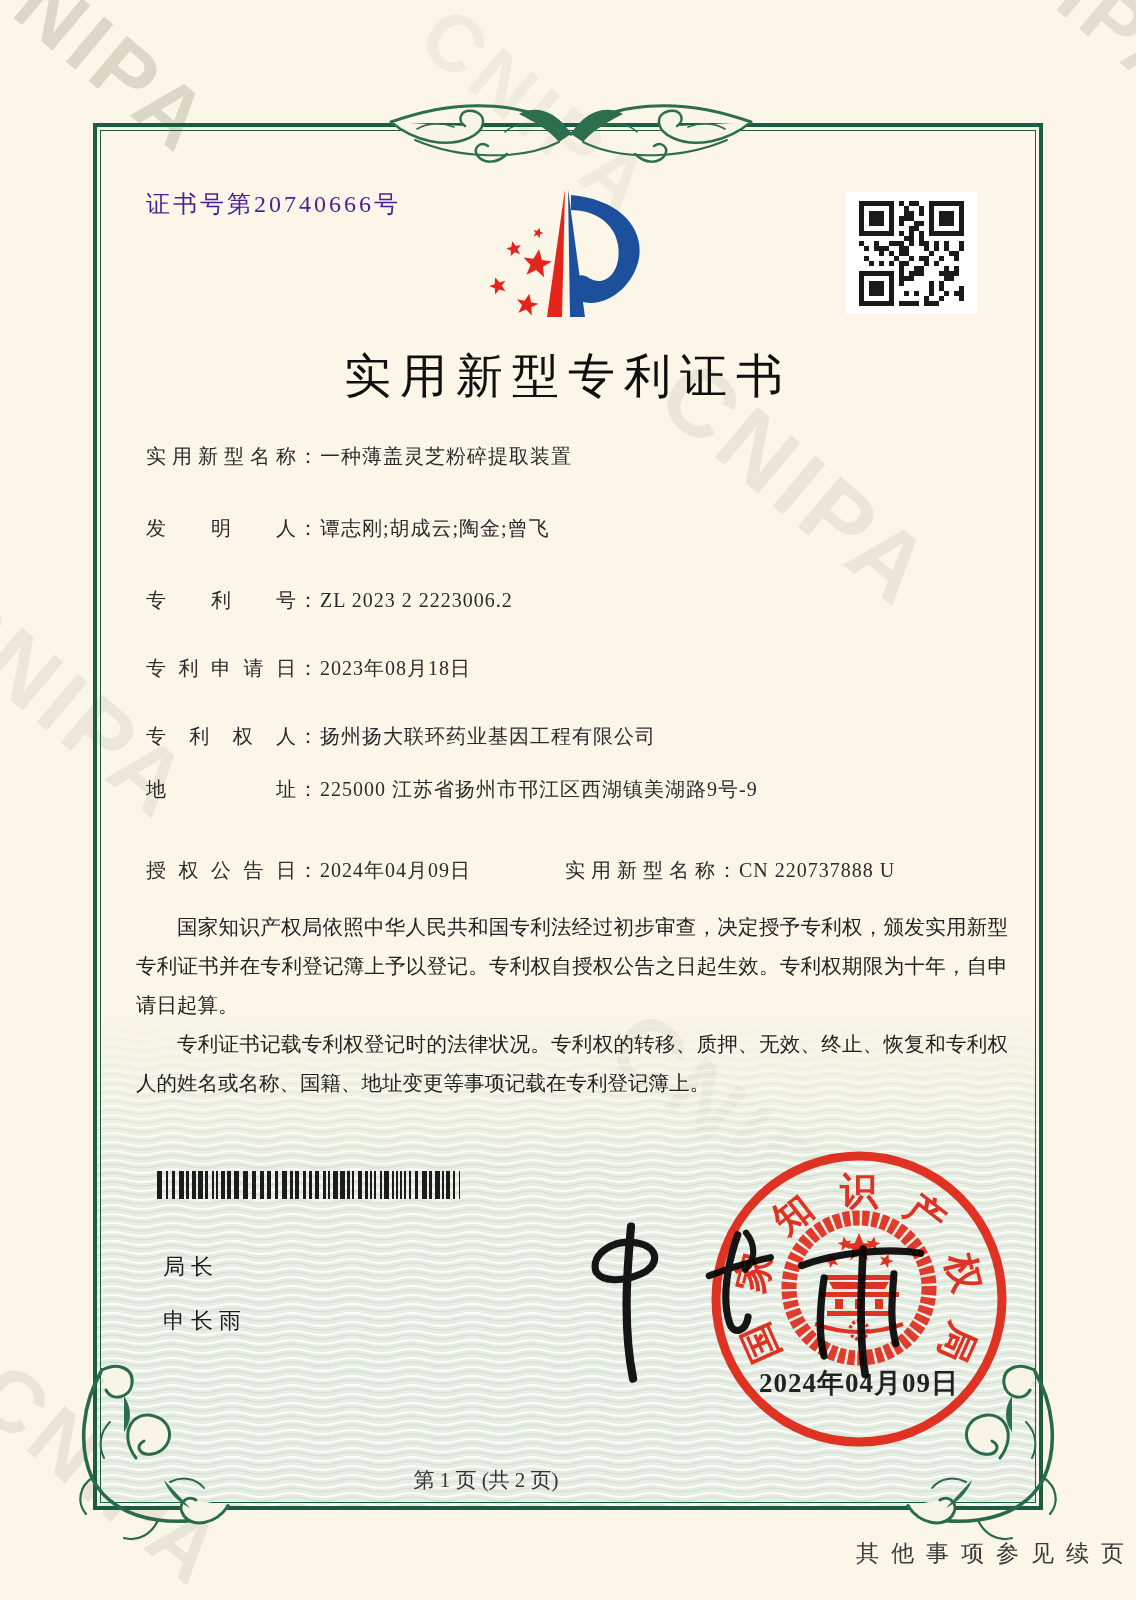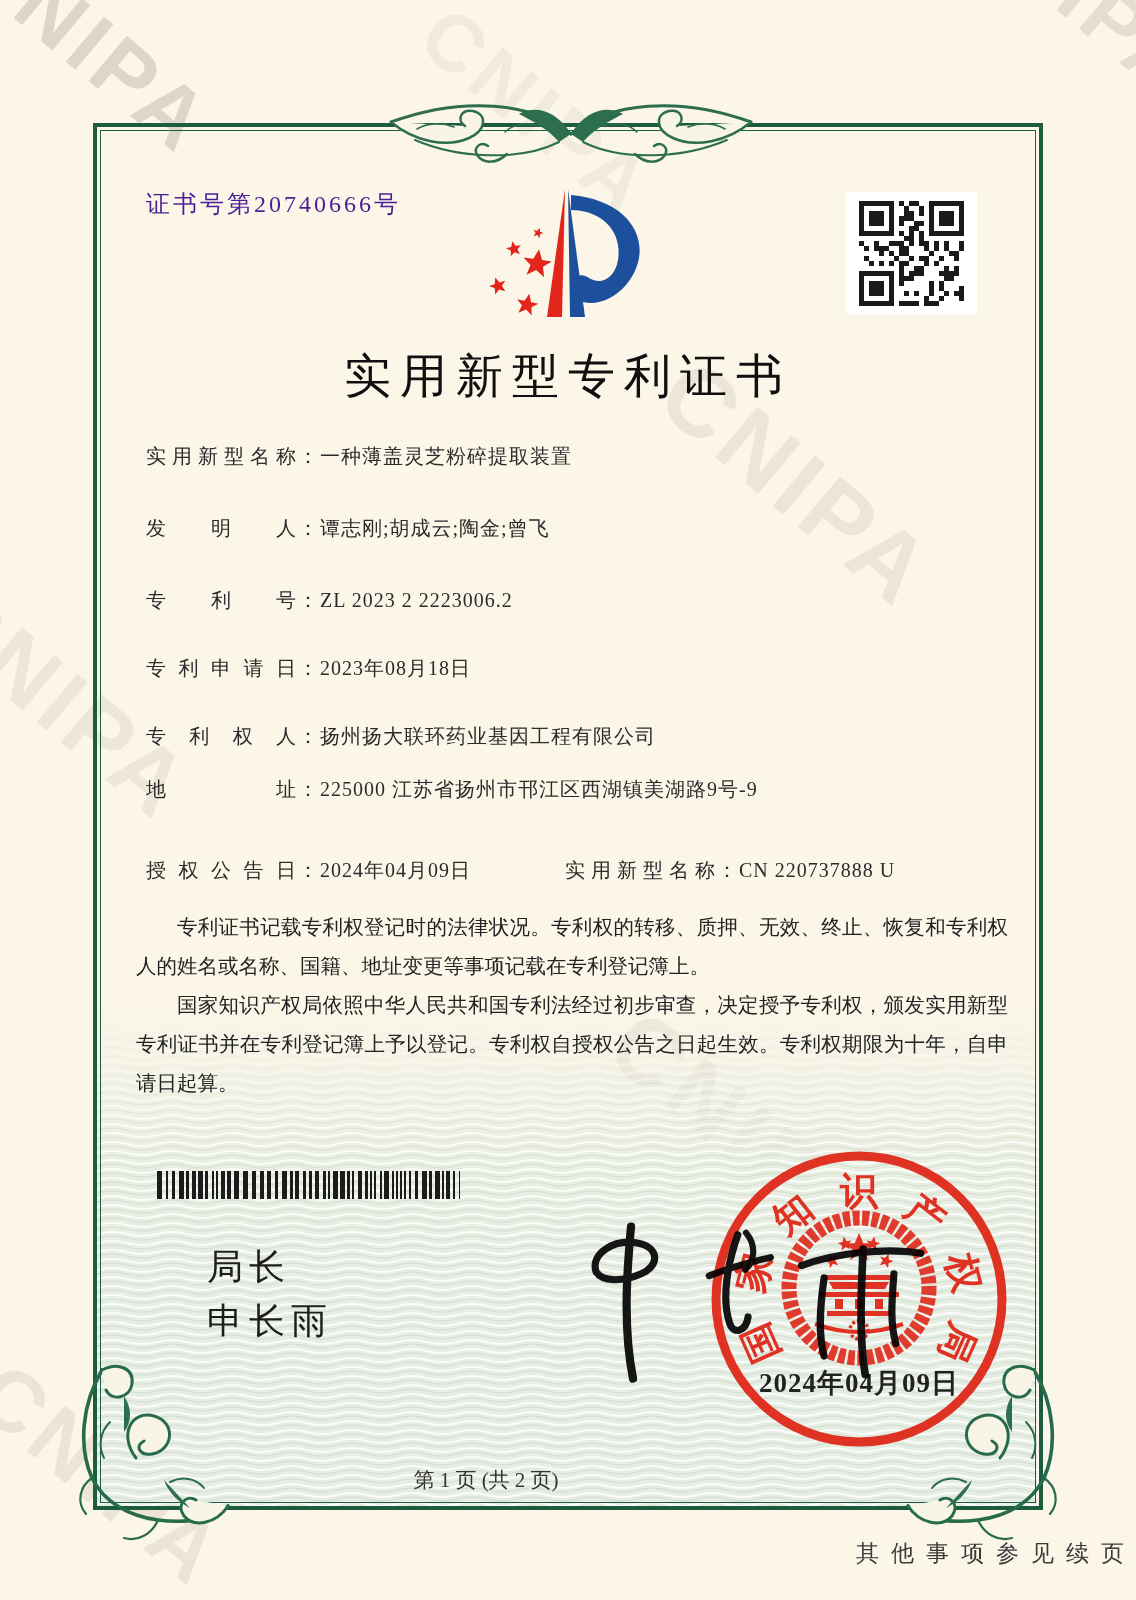--- a/index.html
+++ b/index.html
@@ -42,21 +42,21 @@
   .frow{position:absolute;left:0;font-size:20px;white-space:nowrap;color:#2b2b2b;}
   .flabel{display:inline-block;width:150px;text-align:justify;text-align-last:justify;vertical-align:top;}
   .fcolon{display:inline-block;margin:0 2px 0 2px;}
   .fvalue{letter-spacing:1px;}
   .grant-no{position:absolute;left:419px;top:0;}
   .paras{position:absolute;left:136px;top:908px;width:872px;font-size:20.5px;line-height:39px;
          text-align:justify;color:#222;}
   .paras p{margin:0;text-indent:2em;}
   .barcode{position:absolute;left:157px;top:1171px;width:303px;height:28px;}
   .signer{position:absolute;left:163px;top:1240px;font-family:"Liberation Sans","DejaVu Sans",sans-serif;
-          font-size:36px;letter-spacing:6px;color:#1d1d1d;line-height:54px;margin-left:44px;}
+          font-size:22px;letter-spacing:6px;color:#1d1d1d;line-height:54px;}
   .signature{position:absolute;left:555px;top:1212px;width:380px;height:175px;z-index:4;}
   .seal{position:absolute;left:698px;top:1138px;width:322px;height:322px;z-index:5;opacity:.93;
         mix-blend-mode:multiply;}
   .page-num{position:absolute;left:0;top:1466px;width:972px;text-align:center;font-size:21px;color:#333;z-index:4;}
   .cont-note{position:absolute;left:0;top:1538px;width:1136px;text-align:right;font-size:23px;
              letter-spacing:12px;color:#3a3a3a;}
   svg{display:block;}
 </style>
 </head>
 <body>
@@ -475,22 +475,22 @@
         <span>
           <span class="flabel">授权公告日</span><span class="fcolon">：</span><span class="fvalue">2024年04月09日</span>
         </span>
         <span class="grant-no">
           <span class="flabel">实用新型名称</span><span class="fcolon">：</span><span class="fvalue">CN 220737888 U</span>
         </span>
       </div>
     </div>
 
     <div class="paras">
+      <p>国家知识产权局依照中华人民共和国专利法经过初步审查，决定授予专利权，颁发实用新型专利证书并在专利登记簿上予以登记。专利权自授权公告之日起生效。专利权期限为十年，自申请日起算。</p>
       <p>专利证书记载专利权登记时的法律状况。专利权的转移、质押、无效、终止、恢复和专利权人的姓名或名称、国籍、地址变更等事项记载在专利登记簿上。</p>
-      <p>国家知识产权局依照中华人民共和国专利法经过初步审查，决定授予专利权，颁发实用新型专利证书并在专利登记簿上予以登记。专利权自授权公告之日起生效。专利权期限为十年，自申请日起算。</p>
     </div>
 
     <svg class="barcode" id="barcode-svg" viewBox="0 0 303 28">
         <rect x="0" y="0" width="5" height="28" fill="#1c1c1c"></rect>
         <rect x="9" y="0" width="2" height="28" fill="#1c1c1c"></rect>
         <rect x="15" y="0" width="3" height="28" fill="#1c1c1c"></rect>
         <rect x="22" y="0" width="5" height="28" fill="#1c1c1c"></rect>
         <rect x="29" y="0" width="3" height="28" fill="#1c1c1c"></rect>
         <rect x="35" y="0" width="4" height="28" fill="#1c1c1c"></rect>
         <rect x="41" y="0" width="5" height="28" fill="#1c1c1c"></rect>

